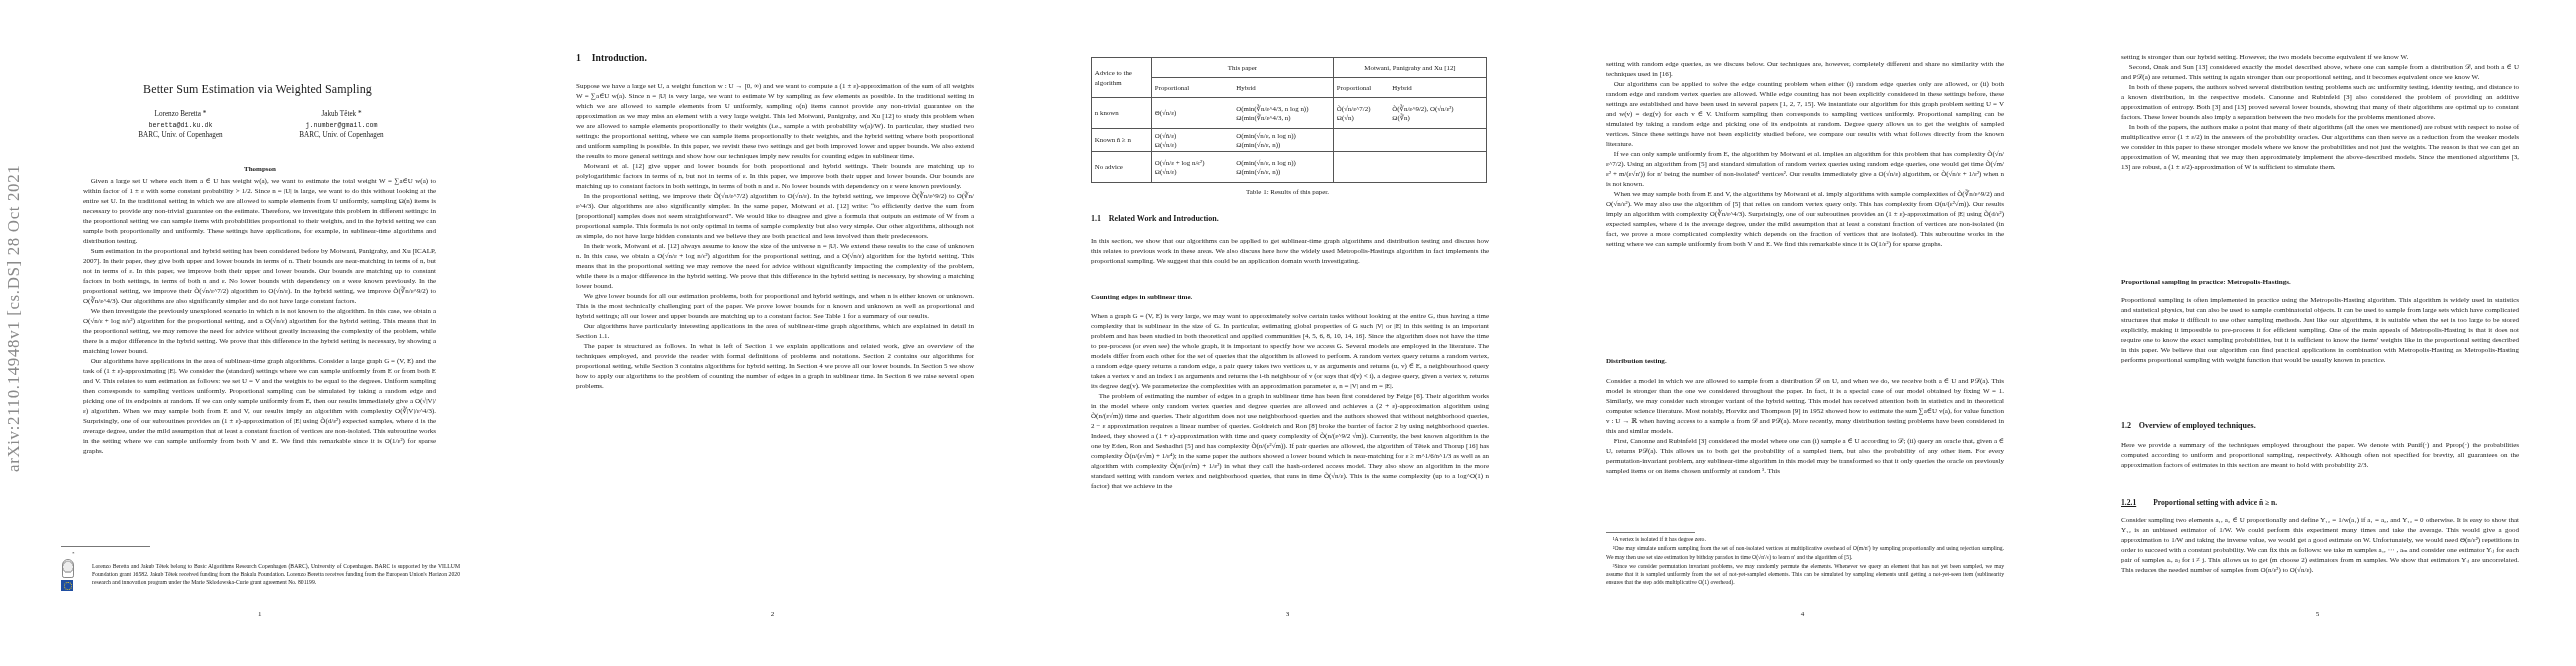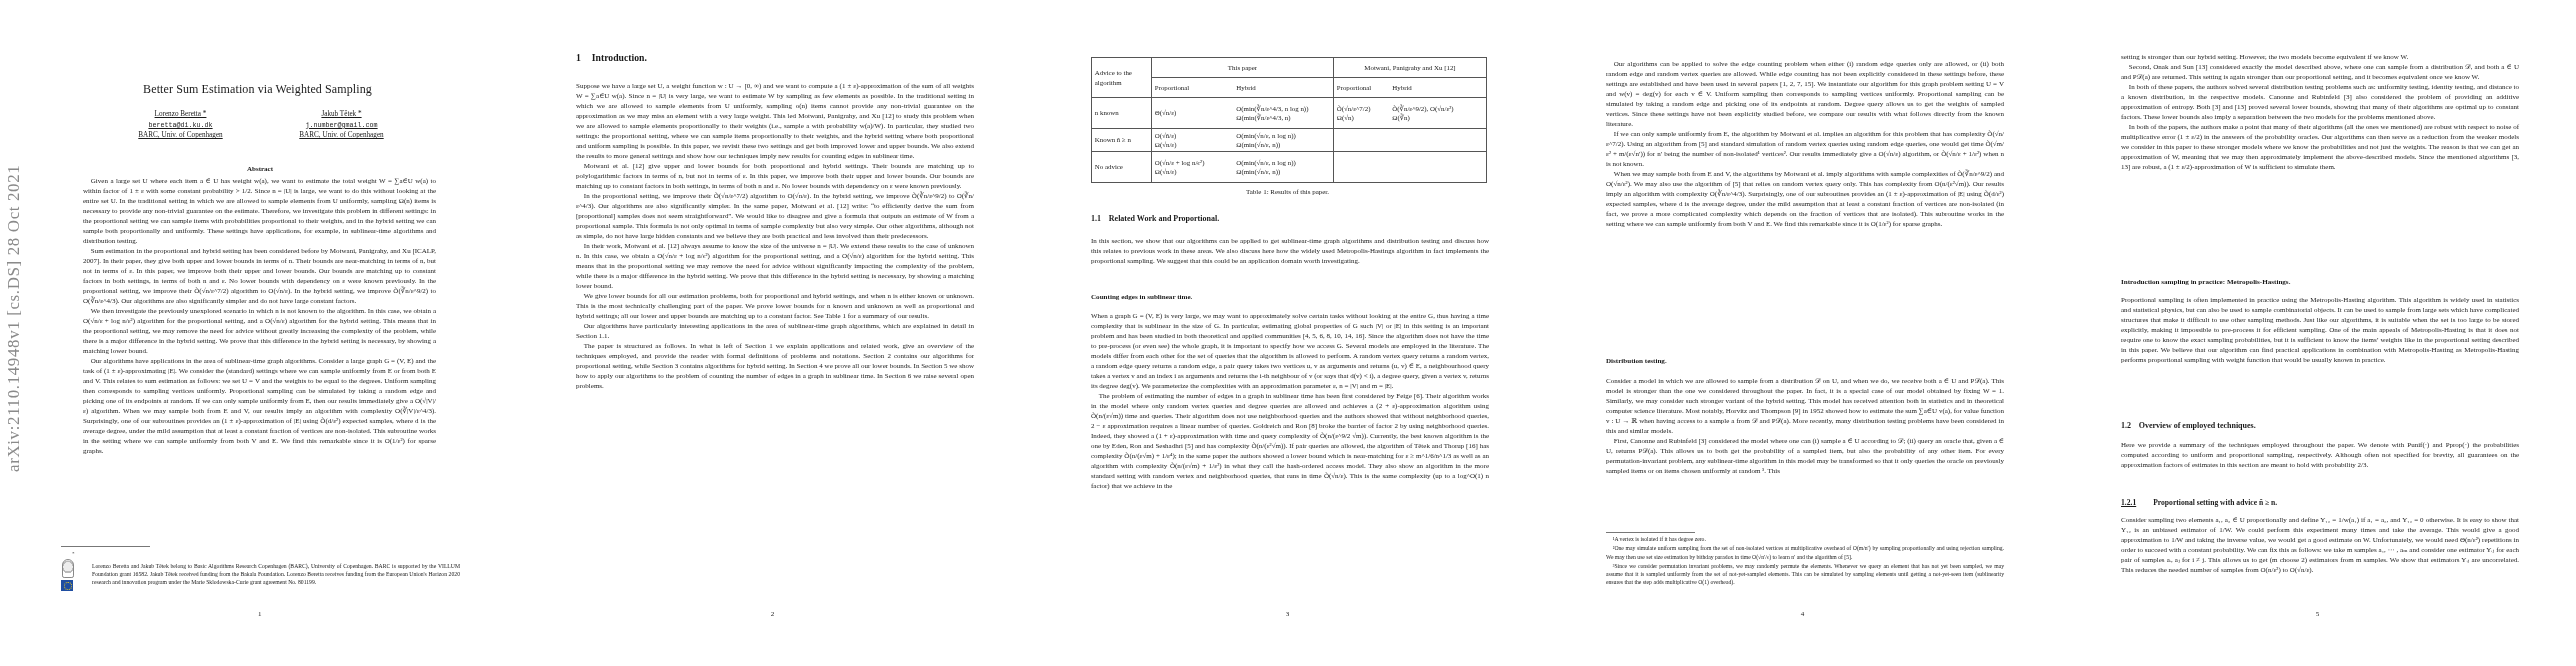--- a/index.html
+++ b/index.html
@@ -11,21 +11,21 @@
   .text-block { position: absolute; left: 61px; width: 398px; font-size: 7px; line-height: 10px; text-align: justify; hyphens: auto; }
   .p1 .text-block { left: 83px; width: 353px; }
   .para { text-indent: 7.8px; }
   .para.noindent { text-indent: 0; }
 
   
   .arxiv-stamp { position: absolute; left: 4.4px; top: 472px; transform-origin: left top; transform: rotate(-90deg); font-family: "Liberation Serif", serif; font-size: 17px; color: #8a8a8a; white-space: nowrap; letter-spacing: 0.6px; }
 
   
   .paper-title { position: absolute; top: 82px; left: 0; width: 515px; text-align: center; font-size: 12px; font-weight: normal; letter-spacing: 0.1px; }
-  .authors { position: absolute; top: 109px; left: 111px; width: 300px; display: flex; justify-content: space-between; text-decoration: underline; }
+  .authors { position: absolute; top: 109px; left: 111px; width: 300px; display: flex; justify-content: space-between; }
   .author { text-align: center; font-size: 7.2px; line-height: 10.6px; width: 139px; }
   .author .email { font-family: "Liberation Mono", "DejaVu Sans Mono", monospace; font-size: 6.7px; }
   .abstract-head { position: absolute; top: 165px; left: 0; width: 520px; text-align: center; font-weight: bold; font-size: 7px; }
 
   
   .fn-rule { position: absolute; height: 0.6px; background: #777; width: 89px; }
   .footnotes { position: absolute; font-size: 5.7px; line-height: 8.2px; text-align: justify; }
   .footnote-item { text-indent: 6.7px; margin-bottom: 1.1px; }
 
   .page-number { position: absolute; top: 610px; left: 0; width: 515px; text-align: center; font-size: 7px; }
@@ -69,21 +69,21 @@
         <div class="email">beretta@di.ku.dk</div>
         <div>BARC, Univ. of Copenhagen</div>
       </div>
       <div class="author">
         <div>Jakub Tětek *</div>
         <div class="email">j.number@gmail.com</div>
         <div>BARC, Univ. of Copenhagen</div>
       </div>
     </div>
 
-    <div class="abstract-head">Abstract</div>
+    <div class="abstract-head">Thompson</div>
 
     <div class="text-block" style="top:176px;">
       <p class="para">Given a large set U where each item a ∈ U has weight w(a), we want to estimate the total weight W = ∑a∈U w(a) to within factor of 1 ± ε with some constant probability &gt; 1/2. Since n = |U| is large, we want to do this without looking at the entire set U. In the traditional setting in which we are allowed to sample elements from U uniformly, sampling Ω(n) items is necessary to provide any non-trivial guarantee on the estimate. Therefore, we investigate this problem in different settings: in the proportional setting we can sample items with probabilities proportional to their weights, and in the hybrid setting we can sample both proportionally and uniformly. These settings have applications, for example, in sublinear-time algorithms and distribution testing.</p>
       <p class="para">Sum estimation in the proportional and hybrid setting has been considered before by Motwani, Panigrahy, and Xu [ICALP, 2007]. In their paper, they give both upper and lower bounds in terms of n. Their bounds are near-matching in terms of n, but not in terms of ε. In this paper, we improve both their upper and lower bounds. Our bounds are matching up to constant factors in both settings, in terms of both n and ε. No lower bounds with dependency on ε were known previously. In the proportional setting, we improve their Õ(√n/ε^7/2) algorithm to O(√n/ε). In the hybrid setting, we improve Õ(∛n/ε^9/2) to O(∛n/ε^4/3). Our algorithms are also significantly simpler and do not have large constant factors.</p>
       <p class="para">We then investigate the previously unexplored scenario in which n is not known to the algorithm. In this case, we obtain a O(√n/ε + log n/ε²) algorithm for the proportional setting, and a O(√n/ε) algorithm for the hybrid setting. This means that in the proportional setting, we may remove the need for advice without greatly increasing the complexity of the problem, while there is a major difference in the hybrid setting. We prove that this difference in the hybrid setting is necessary, by showing a matching lower bound.</p>
       <p class="para">Our algorithms have applications in the area of sublinear-time graph algorithms. Consider a large graph G = (V, E) and the task of (1 ± ε)-approximating |E|. We consider the (standard) settings where we can sample uniformly from E or from both E and V. This relates to sum estimation as follows: we set U = V and the weights to be equal to the degrees. Uniform sampling then corresponds to sampling vertices uniformly. Proportional sampling can be simulated by taking a random edge and picking one of its endpoints at random. If we can only sample uniformly from E, then our results immediately give a O(√|V|/ε) algorithm. When we may sample both from E and V, our results imply an algorithm with complexity O(∛|V|/ε^4/3). Surprisingly, one of our subroutines provides an (1 ± ε)-approximation of |E| using Õ(d/ε²) expected samples, where d is the average degree, under the mild assumption that at least a constant fraction of vertices are non-isolated. This subroutine works in the setting where we can sample uniformly from both V and E. We find this remarkable since it is O(1/ε²) for sparse graphs.</p>
     </div>
 
     <div class="fn-rule" style="left:61px; top:657px; top:546px;"></div>
     <div class="footnotes" style="left:61px; top:550px; width:400px;">
@@ -170,35 +170,36 @@
               <div>Ω(min(√n/ε, n))</div>
             </td>
         <td style="border-bottom:0.6px solid #555;"></td>
         <td class="cell-mid" style="border-bottom:0.6px solid #555;"></td>
       </tr>
     </tbody>
       </table>
     <div class="table-caption">Table 1: Results of this paper.</div>
 
     <div class="h-subsection" style="left:61px; top:214px;">
-      <span class="num">1.1</span><span>Related Work and Proportional.</span>
+      <span class="num">1.1</span><span>Related Work and Introduction.</span>
     </div>
     <div class="text-block" style="top:236px;">
       <p class="para noindent">In this section, we show that our algorithms can be applied to get sublinear-time graph algorithms and distribution testing and discuss how this relates to previous work in these areas. We also discuss here how the widely used Metropolis-Hastings algorithm in fact implements the proportional sampling. We suggest that this could be an application domain worth investigating.</p>
     </div>
     <div class="h-para" style="left:61px; top:293px;">Counting edges in sublinear time.</div>
     <div class="text-block" style="top:311px;">
       <p class="para noindent">When a graph G = (V, E) is very large, we may want to approximately solve certain tasks without looking at the entire G, thus having a time complexity that is sublinear in the size of G. In particular, estimating global properties of G such |V| or |E| in this setting is an important problem and has been studied in both theoretical and applied communities [4, 5, 6, 8, 10, 14, 16]. Since the algorithm does not have the time to pre-process (or even see) the whole graph, it is important to specify how we access G. Several models are employed in the literature. The models differ from each other for the set of queries that the algorithm is allowed to perform. A random vertex query returns a random vertex, a random edge query returns a random edge, a pair query takes two vertices u, v as arguments and returns (u, v) ∈ E, a neighbourhood query takes a vertex v and an index i as arguments and returns the i-th neighbour of v (or says that d(v) &lt; i), a degree query, given a vertex v, returns its degree deg(v). We parameterize the complexities with an approximation parameter ε, n = |V| and m = |E|.</p>
       <p class="para">The problem of estimating the number of edges in a graph in sublinear time has been first considered by Feige [6]. Their algorithm works in the model where only random vertex queries and degree queries are allowed and achieves a (2 + ε)-approximation algorithm using Õ(n/(ε√m)) time and queries. Their algorithm does not use neighborhood queries and the authors showed that without neighborhood queries, 2 − ε approximation requires a linear number of queries. Goldreich and Ron [8] broke the barrier of factor 2 by using neighborhood queries. Indeed, they showed a (1 + ε)-approximation with time and query complexity of Õ(n/(ε^9/2 √m)). Currently, the best known algorithm is the one by Eden, Ron and Seshadhri [5] and has complexity Õ(n/(ε²√m)). If pair queries are allowed, the algorithm of Tětek and Thorup [16] has complexity Õ(n/(ε√m) + 1/ε⁴); in the same paper the authors showed a lower bound which is near-matching for ε ≥ m^1/6/n^1/3 as well as an algorithm with complexity Õ(n/(ε√m) + 1/ε²) in what they call the hash-ordered access model. They also show an algorithm in the more standard setting with random vertex and neighborhood queries, that runs in time Õ(√n/ε). This is the same complexity (up to a log^O(1) n factor) that we achieve in the</p>
     </div>
     <div class="page-number">3</div>
   </div>
 
   <div class="page p4">
     <div class="text-block" style="top:59px;">
+      <p class="para noindent">setting with random edge queries, as we discuss below. Our techniques are, however, completely different and share no similarity with the techniques used in [16].</p>
       <p class="para">Our algorithms can be applied to solve the edge counting problem when either (i) random edge queries only are allowed, or (ii) both random edge and random vertex queries are allowed. While edge counting has not been explicitly considered in these settings before, these settings are established and have been used in several papers [1, 2, 7, 15]. We instantiate our algorithm for this graph problem setting U = V and w(v) = deg(v) for each v ∈ V. Uniform sampling then corresponds to sampling vertices uniformly. Proportional sampling can be simulated by taking a random edge and picking one of its endpoints at random. Degree query allows us to get the weights of sampled vertices. Since these settings have not been explicitly studied before, we compare our results with what follows directly from the known literature.</p>
       <p class="para">If we can only sample uniformly from E, the algorithm by Motwani et al. implies an algorithm for this problem that has complexity Õ(√n/ε^7/2). Using an algorithm from [5] and standard simulation of random vertex queries using random edge queries, one would get time Õ(√m/ε² + m/(ε√n′)) for n′ being the number of non-isolated¹ vertices². Our results immediately give a O(√n/ε) algorithm, or Õ(√n/ε + 1/ε²) when n is not known.</p>
       <p class="para">When we may sample both from E and V, the algorithms by Motwani et al. imply algorithms with sample complexities of Õ(∛n/ε^9/2) and O(√n/ε²). We may also use the algorithm of [5] that relies on random vertex query only. This has complexity from O(n/(ε²√m)). Our results imply an algorithm with complexity O(∛n/ε^4/3). Surprisingly, one of our subroutines provides an (1 ± ε)-approximation of |E| using Õ(d/ε²) expected samples, where d is the average degree, under the mild assumption that at least a constant fraction of vertices are non-isolated (in fact, we prove a more complicated complexity which depends on the fraction of vertices that are isolated). This subroutine works in the setting where we can sample uniformly from both V and E. We find this remarkable since it is O(1/ε²) for sparse graphs.</p>
     </div>
     <div class="h-para" style="left:61px; top:357px;">Distribution testing.</div>
     <div class="text-block" style="top:376px;">
       <p class="para noindent">Consider a model in which we are allowed to sample from a distribution 𝒟 on U, and when we do, we receive both a ∈ U and P𝒟(a). This model is stronger than the one we considered throughout the paper. In fact, it is a special case of our model obtained by fixing W = 1. Similarly, we may consider such stronger variant of the hybrid setting. This model has received attention both in statistics and in theoretical computer science literature. Most notably, Horvitz and Thompson [9] in 1952 showed how to estimate the sum ∑a∈U v(a), for value function v : U → ℝ when having access to a sample a from 𝒟 and P𝒟(a). More recently, many distribution testing problems have been considered in this and similar models.</p>
       <p class="para">First, Canonne and Rubinfeld [3] considered the model where one can (i) sample a ∈ U according to 𝒟; (ii) query an oracle that, given a ∈ U, returns P𝒟(a). This allows us to both get the probability of a sampled item, but also the probability of any other item. For every permutation-invariant problem, any sublinear-time algorithm in this model may be transformed so that it only queries the oracle on previously sampled items or on items chosen uniformly at random ³. This</p>
     </div>
     <div class="fn-rule" style="left:61px; top:532px;"></div>
@@ -210,21 +211,21 @@
     <div class="page-number">4</div>
   </div>
 
   <div class="page p5">
     <div class="text-block" style="top:52px;">
       <p class="para noindent">setting is stronger than our hybrid setting. However, the two models become equivalent if we know W.</p>
       <p class="para">Second, Onak and Sun [13] considered exactly the model described above, where one can sample from a distribution 𝒟, and both a ∈ U and P𝒟(a) are returned. This setting is again stronger than our proportional setting, and it becomes equivalent once we know W.</p>
       <p class="para">In both of these papers, the authors solved several distribution testing problems such as: uniformity testing, identity testing, and distance to a known distribution, in the respective models. Canonne and Rubinfeld [3] also considered the problem of providing an additive approximation of entropy. Both [3] and [13] proved several lower bounds, showing that many of their algorithms are optimal up to constant factors. These lower bounds also imply a separation between the two models for the problems mentioned above.</p>
       <p class="para">In both of the papers, the authors make a point that many of their algorithms (all the ones we mentioned) are robust with respect to noise of multiplicative error (1 ± ε/2) in the answers of the probability oracles. Our algorithms can then serve as a reduction from the weaker models we consider in this paper to these stronger models where we know the probabilities and not just the weights. The reason is that we can get an approximation of W, meaning that we may then approximately implement the above-described models. Since the mentioned algorithms [3, 13] are robust, a (1 ± ε/2)-approximation of W is sufficient to simulate them.</p>
     </div>
-    <div class="h-para" style="left:61px; top:278px;">Introduction sampling in practice: Metropolis-Hastings.</div>
+    <div class="h-para" style="left:61px; top:278px;">Proportional sampling in practice: Metropolis-Hastings.</div>
     <div class="text-block" style="top:295px;">
       <p class="para noindent">Proportional sampling is often implemented in practice using the Metropolis-Hasting algorithm. This algorithm is widely used in statistics and statistical physics, but can also be used to sample combinatorial objects. It can be used to sample from large sets which have complicated structures that make it difficult to use other sampling methods. Just like our algorithms, it is suitable when the set is too large to be stored explicitly, making it impossible to pre-process it for efficient sampling. One of the main appeals of Metropolis-Hasting is that it does not require one to know the exact sampling probabilities, but it is sufficient to know the items’ weights like in the proportional setting described in this paper. We believe that our algorithm can find practical applications in combination with Metropolis-Hasting as Metropolis-Hasting performs proportional sampling with weight function that would be usually known in practice.</p>
     </div>
     <div class="h-subsection" style="left:61px; top:421px;">
       <span class="num">1.2</span><span>Overview of employed techniques.</span>
     </div>
     <div class="text-block" style="top:440px;">
       <p class="para noindent">Here we provide a summary of the techniques employed throughout the paper. We denote with Punif(·) and Pprop(·) the probabilities computed according to uniform and proportional sampling, respectively. Although often not specified for brevity, all guarantees on the approximation factors of estimates in this section are meant to hold with probability 2/3.</p>
     </div>
     <div class="h-para" style="left:61px; top:498px; font-size:7.6px;">

